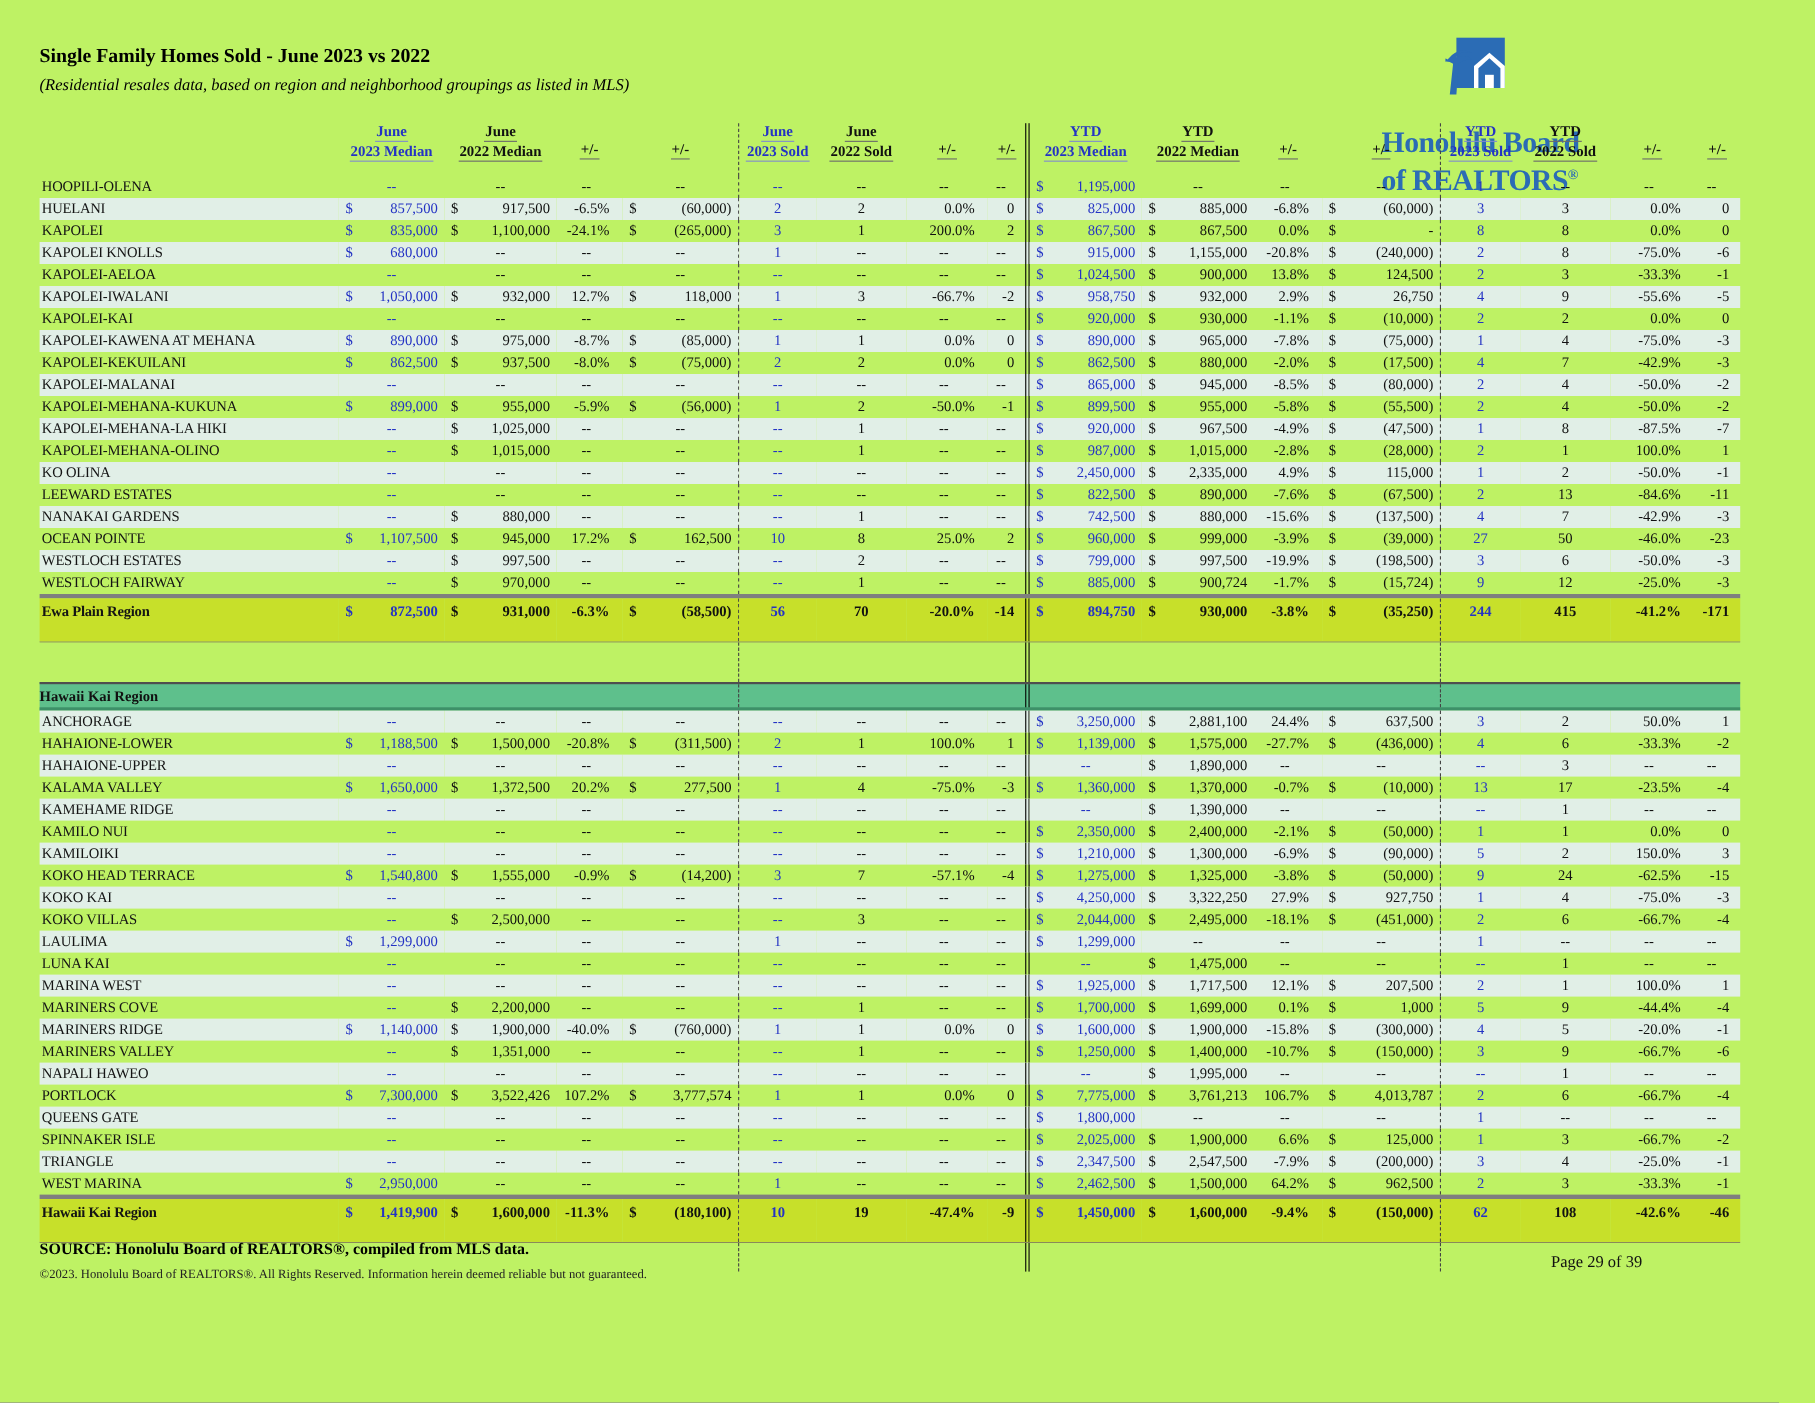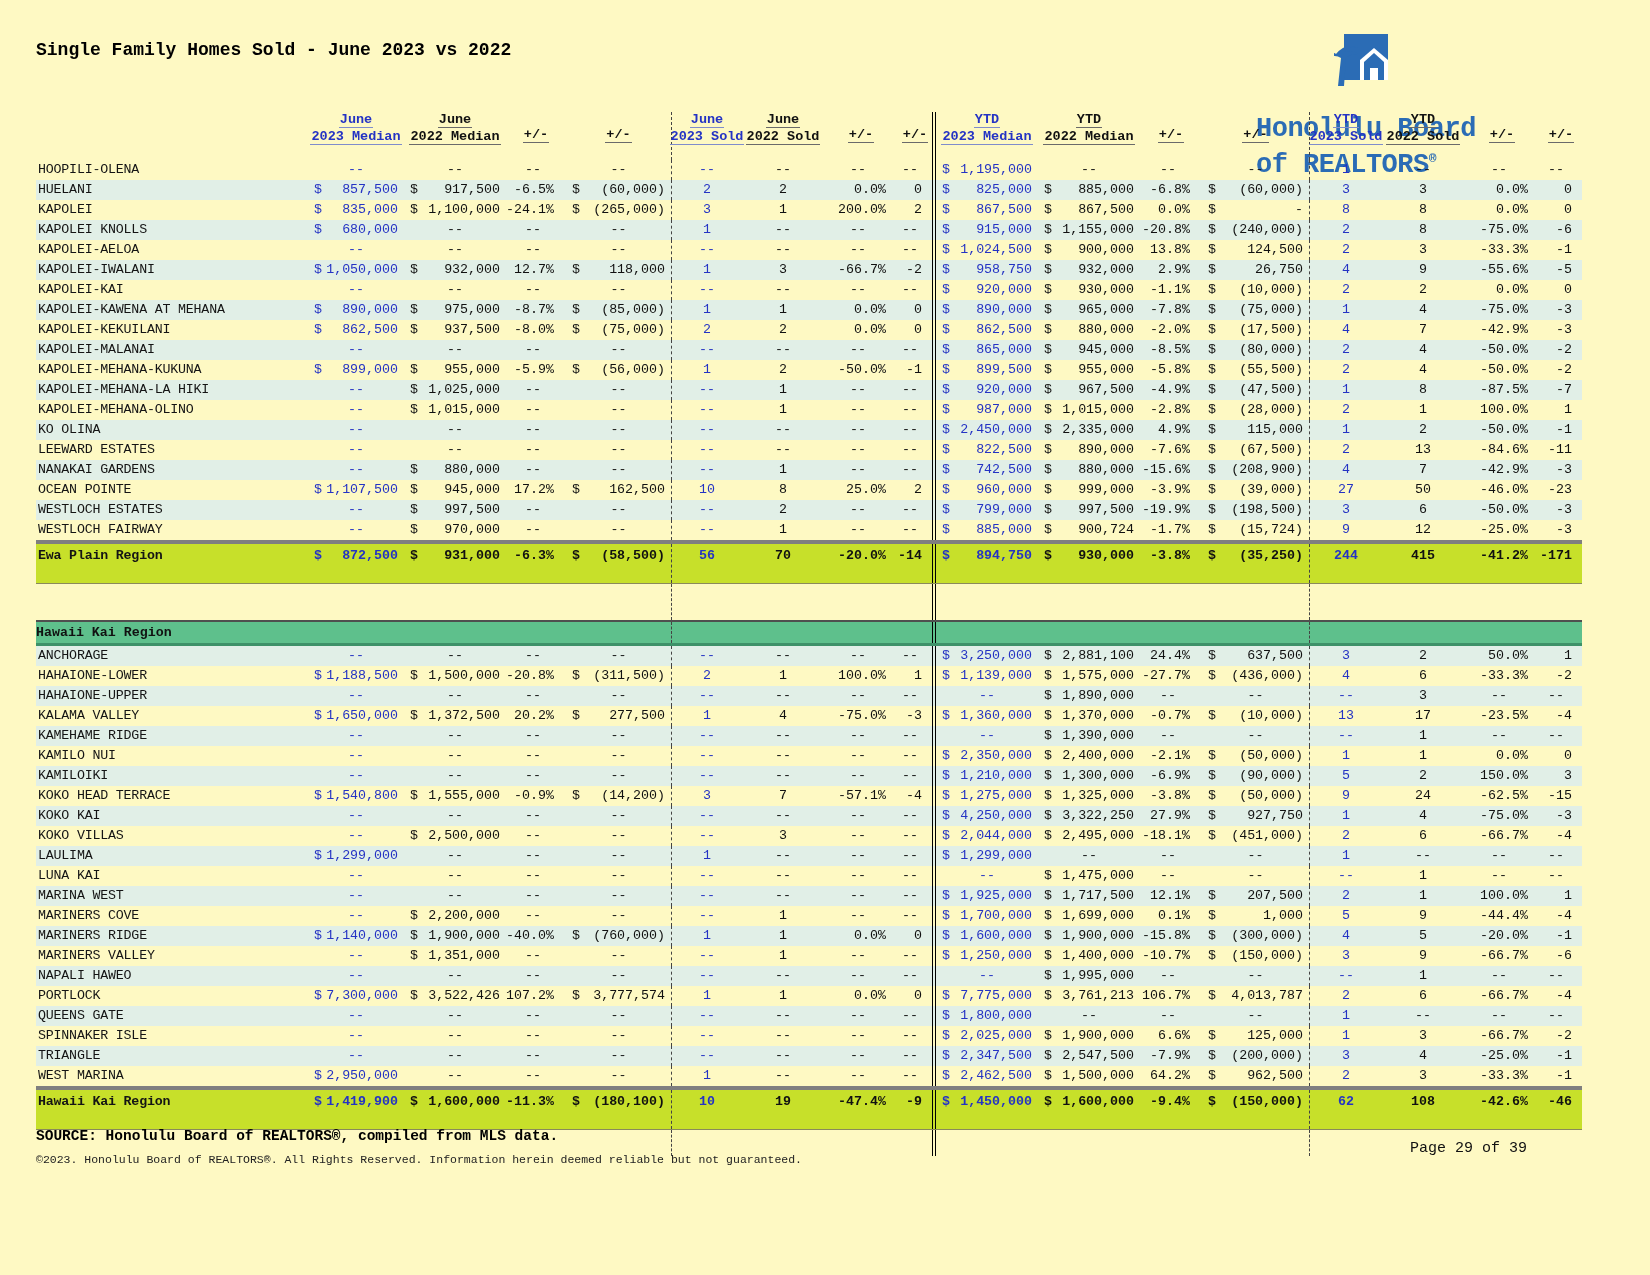--- a/index.html
+++ b/index.html
@@ -1,17 +1,17 @@
 <!DOCTYPE html>
 <html><head>
 <meta charset="utf-8">
 <style>
   html,body{margin:0;padding:0;background:#888;}
-  .page{position:relative;width:1650px;height:1275px;background:#fef9c3;
-        font-family:Liberation Mono, monospace;color:#111;overflow:hidden;}
+  .page{position:relative;width:1650px;height:1275px;background:#bef264;
+        font-family:Liberation Serif, serif;color:#111;overflow:hidden;}
   .title{position:absolute;left:36px;top:40px;font-size:18px;font-weight:bold;color:#000;}
   .subtitle{position:absolute;left:36px;top:70px;font-size:15px;font-style:italic;color:#000;}
   .note{position:absolute;left:916px;top:99px;width:540px;font-size:9.6px;font-style:italic;color:#222;
         letter-spacing:-0.2px;}
   
   .logo{position:absolute;left:1256px;top:34px;display:flex;align-items:center;gap:10px;flex-direction:column;}
   .logo-text{color:#2b6cb5;font-weight:bold;font-size:27px;line-height:29px;letter-spacing:-0.5px;}
   .logo-text .reg{font-size:13px;vertical-align:super;}
   
   .tbl{position:absolute;left:36px;top:112px;}
@@ -43,20 +43,21 @@
   
   .src{position:absolute;left:36px;top:1128px;font-size:14.5px;font-weight:bold;color:#000;}
   .copy{position:absolute;left:36px;top:1153px;font-size:11.5px;color:#222;}
   .pageno{position:absolute;left:1410px;top:1140px;font-size:15px;color:#111;}
 </style>
 </head>
 <body>
 
 <div class="page">
   <div class="title">Single Family Homes Sold - June 2023 vs 2022</div>
+  <div class="subtitle">(Residential resales data, based on region and neighborhood groupings as listed in MLS)</div>
 
   <div class="logo">
     <span>
       <svg width="64" height="66" viewBox="0 0 64 66">
         <rect x="10" y="0" width="44" height="46" fill="#2b6cb5"></rect>
         <path d="M2 20 q10 -12 22 -6 q-12 -2 -14 4 q10 -3 14 2 q-9 0 -12 4 l-2 28 l-6 0 l3 -28 q-6 -4 -13 0 q4 -7 8 -4 z" fill="#2b6cb5"></path>
         <path d="M26 46 L26 26 L40 14 L54 26 L54 46 Z" fill="#ffffff"></path>
         <path d="M30 46 L30 28 L40 19 L50 28 L50 46 Z" fill="#2b6cb5"></path>
         <rect x="36" y="34" width="8" height="12" fill="#ffffff"></rect>
       </svg>
@@ -686,21 +687,21 @@
           <span>$</span>
           <span>742,500</span>
         </div>
         <div class="cell money stripe">
           <span>$</span>
           <span>880,000</span>
         </div>
         <div class="cell pct stripe">-15.6%</div>
         <div class="cell money divdash stripe">
           <span>$</span>
-          <span>(208,900)</span>
+          <span>(137,500)</span>
         </div>
         <div class="cell cnt blueval stripe">4</div>
         <div class="cell cnt stripe">7</div>
         <div class="cell pct stripe">-42.9%</div>
         <div class="cell dif stripe">-3</div>
       </div>
       <div class="trow ">
         <div class="cell name">OCEAN POINTE</div>
         <div class="cell money blueval">
           <span>$</span>

